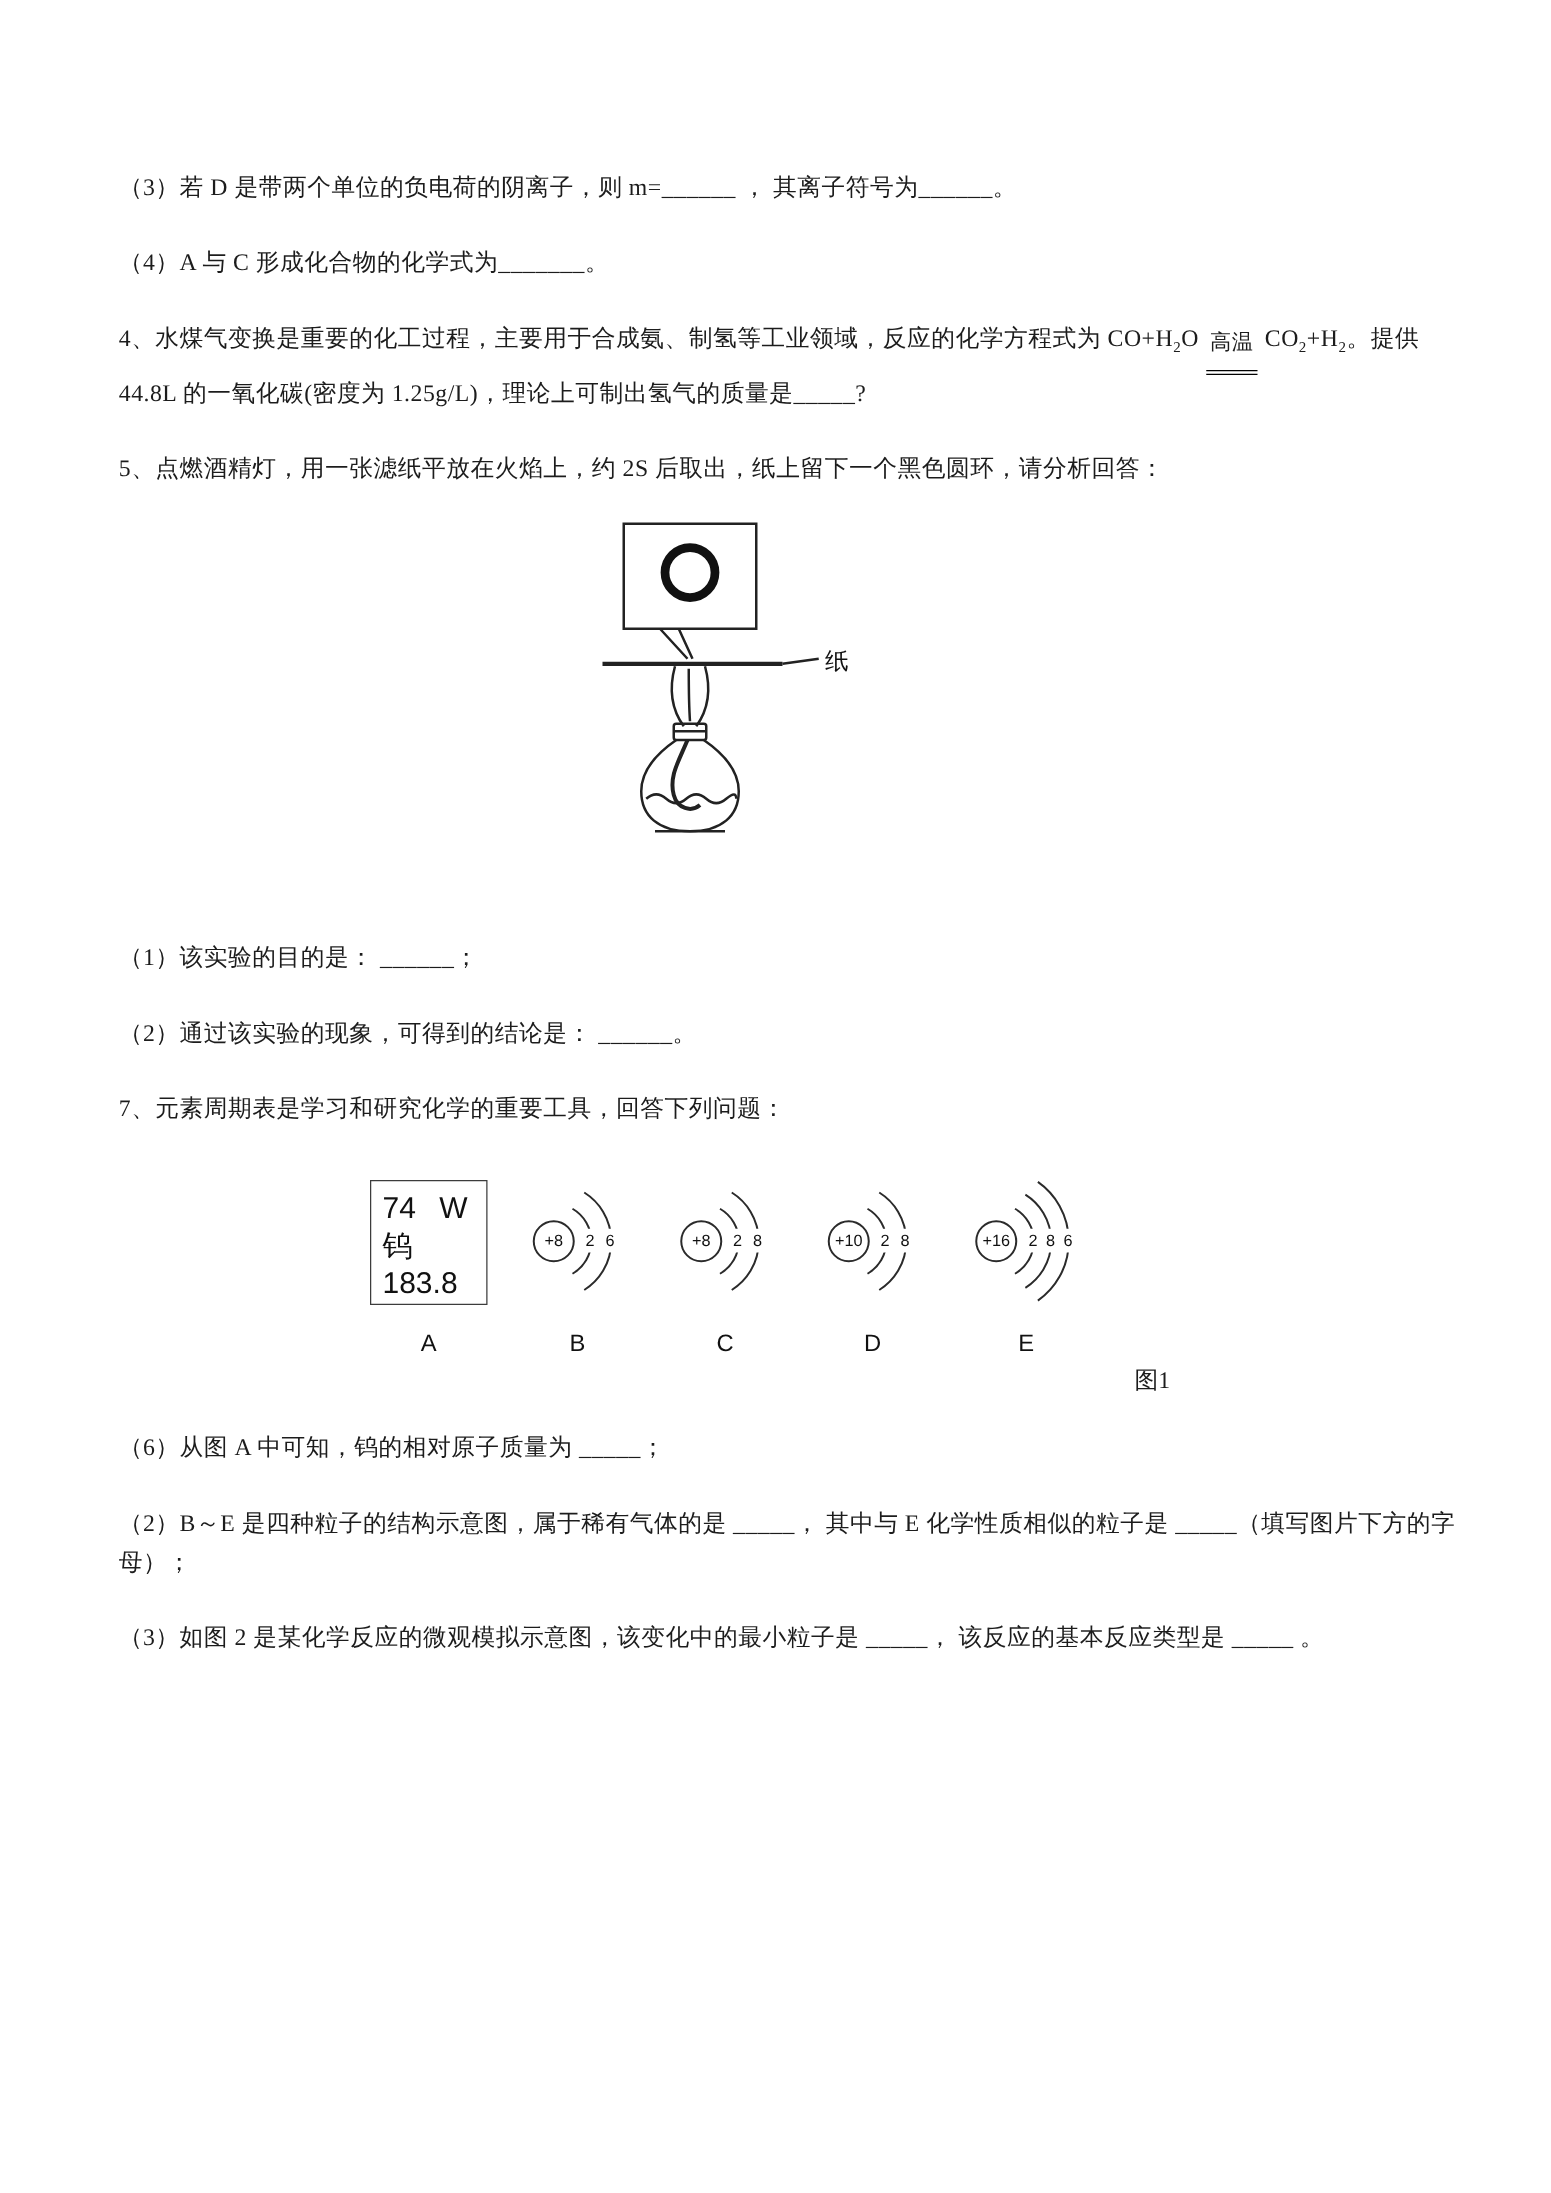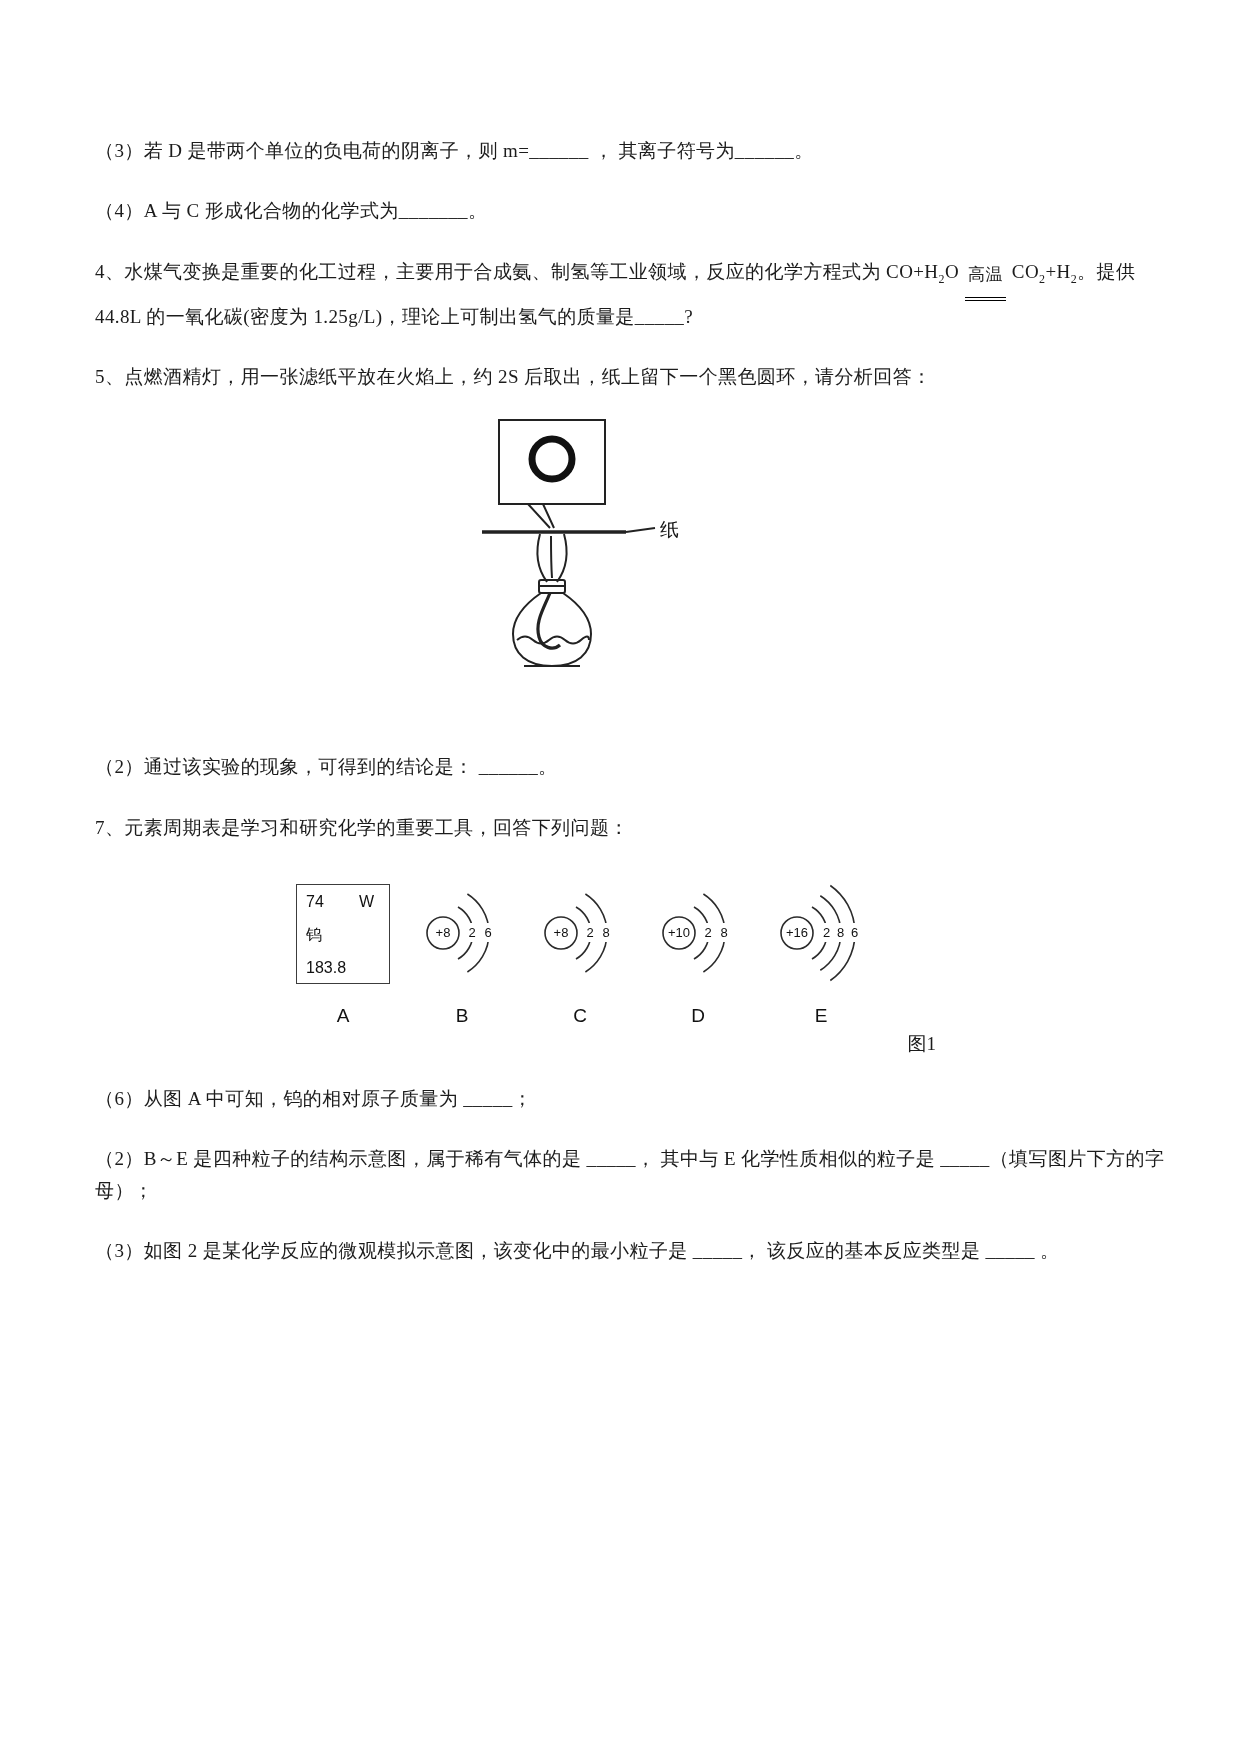--- a/index.html
+++ b/index.html
@@ -23,21 +23,21 @@
   
   .fig1 { margin:10px 0 26px 222px; width:640px; }
   .fig1-row { display:flex; align-items:flex-start; }
   .fig-col { display:flex; flex-direction:column; align-items:center; margin-right:26px; }
   .fig-diagram { height:134px; display:flex; align-items:center; }
   .fig-label { margin-top:4px; font-family:"Liberation Sans",sans-serif; font-size:19px; color:#111; }
   .fig-caption { text-align:right; margin-top:4px; font-size:19px; }
 
   .elem-box {
     width:94px; height:100px; border:1.6px solid #3c3c3c;
-    font-family:"Liberation Sans",sans-serif; font-size:16px; color:#111;
+    font-family:"Liberation Sans",sans-serif; font-size:24px; color:#111;
     padding:8px 9px 6px 9px; display:flex; flex-direction:column; justify-content:space-between;
   }
   .elem-row1 { display:flex; justify-content:space-between; padding:0 6px 0 0; }
 
   svg .ln { fill:none; stroke:#2b2b2b; stroke-width:1.6; }
   svg .t  { font-family:"Liberation Sans",sans-serif; font-size:13px; fill:#111; }
   svg .lamp-ln { fill:none; stroke:#222; stroke-width:2; }
   svg .lamp-thick { fill:none; stroke:#222; stroke-width:3.4; }
   svg .lamp-text { font-family:"Liberation Serif",serif; font-size:19px; fill:#111; }
 </style>
@@ -74,20 +74,21 @@
 
       <path d="M 117 177 C 101 188 89 202 89 218 C 89 238 103 250 128 250 C 153 250 167 238 167 218 C 167 202 155 188 139 177" class="lamp-ln"></path>
       <path d="M 100 250 L 156 250" class="lamp-ln"></path>
 
       <path d="M 93 224 q 8 -7 16 0 t 16 0 t 16 0 t 16 0 t 8 0" class="lamp-ln"></path>
 
       <path d="M 126 177 C 119 194 111 206 115 221 C 118 232 129 235 136 229" fill="none" stroke="#222" stroke-width="3.2"></path>
     </svg>
   </div>
 
+  <p class="line">（1）该实验的目的是： ______；</p>
 
   <p class="line">（2）通过该实验的现象，可得到的结论是： ______。</p>
 
 
   <p class="line tight">7、元素周期表是学习和研究化学的重要工具，回答下列问题：</p>
 
   <div class="fig1">
     <div class="fig1-row">
 
       <div class="fig-col">

